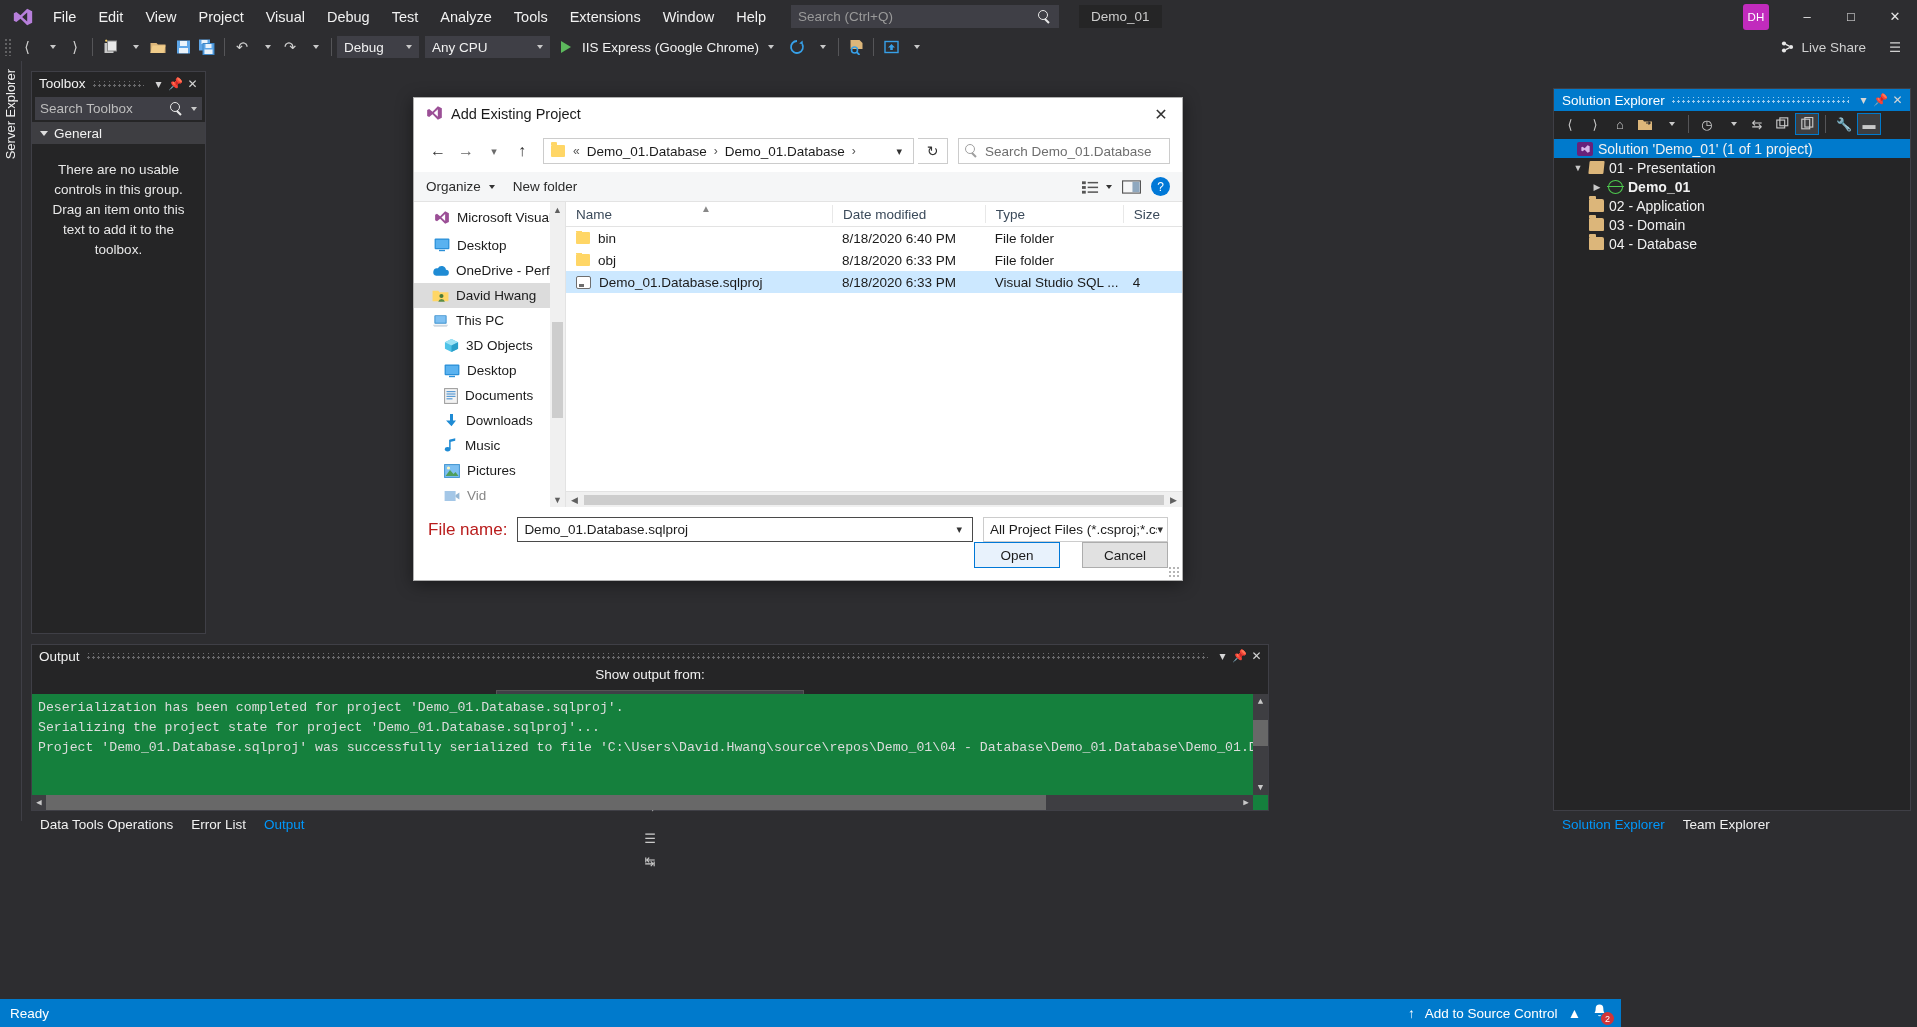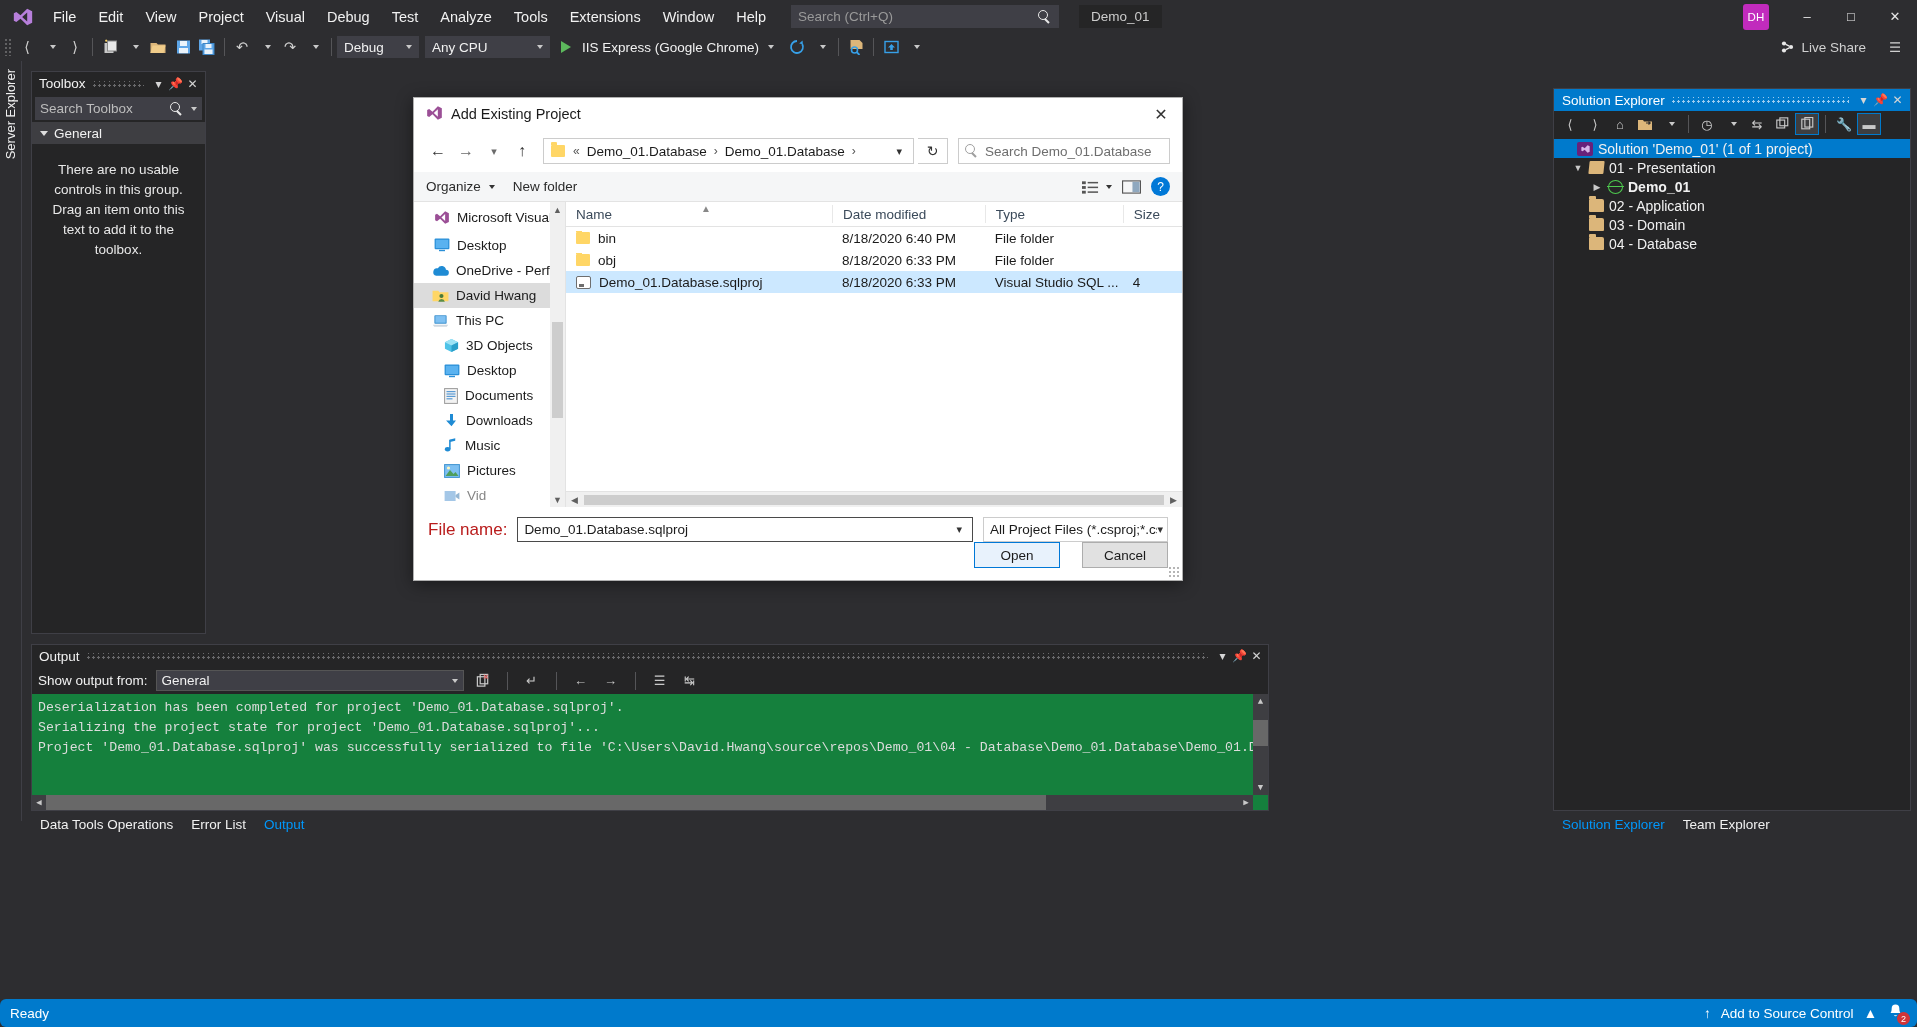--- a/index.html
+++ b/index.html
@@ -51,21 +51,21 @@
   .pico { width:17px;height:18px;display:flex;align-items:center;justify-content:center;color:#d6d6d6;font-size:12px;}
   .psearch { height:23px; margin:2px 3px; background:#3f3f46; display:flex;align-items:center;padding:0 5px;gap:4px;}
   .psearch .ph { flex:1; color:#bdbdbd; font-size:13.5px; }
   .tb-group { background:#3e3e42; height:22px; display:flex;align-items:center;gap:6px;padding-left:8px;font-size:13.5px;}
   .tri-down { width:0;height:0;border-left:4px solid transparent;border-right:4px solid transparent;border-top:5px solid #ddd;}
   .tb-empty { padding:16px 14px; font-size:13.5px; color:#e8e8e8; text-align:center; line-height:20px; }
   
   #output { position:absolute; left:31px; top:644px; width:1238px; height:167px; background:#252526;
             border:1px solid #3f3f46; display:flex; flex-direction:column; }
   #output .ohdr { height:22px; display:flex; align-items:center; padding:0 3px 0 7px; font-size:13.5px; }
-  .obar { height:27px; display:flex;align-items:center;gap:8px;padding:0 6px; }
+  .obar { height:27px; display:flex;align-items:center;gap:8px;padding:0 6px;flex-direction:column; }
   .obar label { font-size:13.5px; color:#f1f1f1; }
   .ocombo { width:308px;height:21px;background:#3f3f46;border:1px solid #555;display:flex;align-items:center;
             padding:0 5px; font-size:13.5px; color:#f1f1f1; justify-content:space-between;}
   .oicon { width:22px;height:22px;display:flex;align-items:center;justify-content:center;color:#c9c9c9;font-size:13px;}
   #otext { flex:1; background:#15803d; font-family:"Liberation Mono", monospace; font-size:13.2px;
            color:#dcdcdc; padding:4px 6px; line-height:20px; overflow:hidden; white-space:nowrap; position:relative;}
   .vscroll { position:absolute; right:0; top:0; width:15px; bottom:15px; background:#3e3e42; }
   .vscroll .thumb { position:absolute; left:0; right:0; top:26px; height:26px; background:#686868; }
   .vscroll .arr { height:15px; display:flex;align-items:center;justify-content:center;color:#c9c9c9;font-size:9px;}
   .hscroll { position:absolute; left:0; right:15px; bottom:0; height:15px; background:#3e3e42; }
@@ -90,22 +90,22 @@
   .trow { height:19px; display:flex; align-items:center; gap:5px; padding-left:4px; color:#f1f1f1;}
   .trow.sel { background:#007acc; }
   .trow .exp { width:12px;text-align:center;color:#c9c9c9;font-size:9px;}
   .folder-ico { width:15px;height:13px;background:#dcb67a;border-radius:1px 2px 1px 1px; position:relative;}
   .folder-ico::before{content:'';position:absolute;top:-3px;left:0;width:7px;height:3px;background:#dcb67a;border-radius:1px 1px 0 0;}
   .folder-open { width:15px;height:13px;background:#dcb67a;border-radius:1px; position:relative; transform:skewX(-6deg);}
   .sln-ico { width:16px;height:14px;background:#68217a;border-radius:2px;display:flex;align-items:center;justify-content:center;}
   .web-ico { width:15px;height:14px;border-radius:50%;border:1.6px solid #4ec94e; position:relative;}
   .web-ico::after{content:'';position:absolute;left:-1.6px;right:-1.6px;top:5px;height:1.4px;background:#4ec94e;}
   
-  #status { position:absolute; left:0; bottom:0; width:1917px; height:28px; background:#007acc;
-            display:flex; align-items:center; color:#fff; font-size:13.5px; padding:0 10px;border-radius:6px; }
+  #status { position:absolute; left:0; bottom:0; width:1621px; height:28px; background:#007acc;
+            display:flex; align-items:center; color:#fff; font-size:13.5px; padding:0 10px; }
   #status .sright { margin-left:auto; display:flex; align-items:center; gap:10px; }
   .bell { position:relative; width:20px; height:20px; }
   .badge { position:absolute; right:-3px; bottom:-2px; background:#d13438; color:#fff; border-radius:50%;
            width:13px;height:13px; font-size:9px; display:flex;align-items:center;justify-content:center;}
   
   #dlg { position:absolute; left:413px; top:97px; width:770px; height:484px; background:#ffffff;
          border:1px solid #b0b0b0; box-shadow:0 3px 16px rgba(0,0,0,.45); color:#1b1b1b;
          font-size:14px; display:flex; flex-direction:column; }
   #dlg .dtitle { height:32px; display:flex; align-items:center; padding:0 0 0 12px; }
   #dlg .dtitle .txt { margin-left:8px; font-size:14.5px; color:#1b1b1b; }

